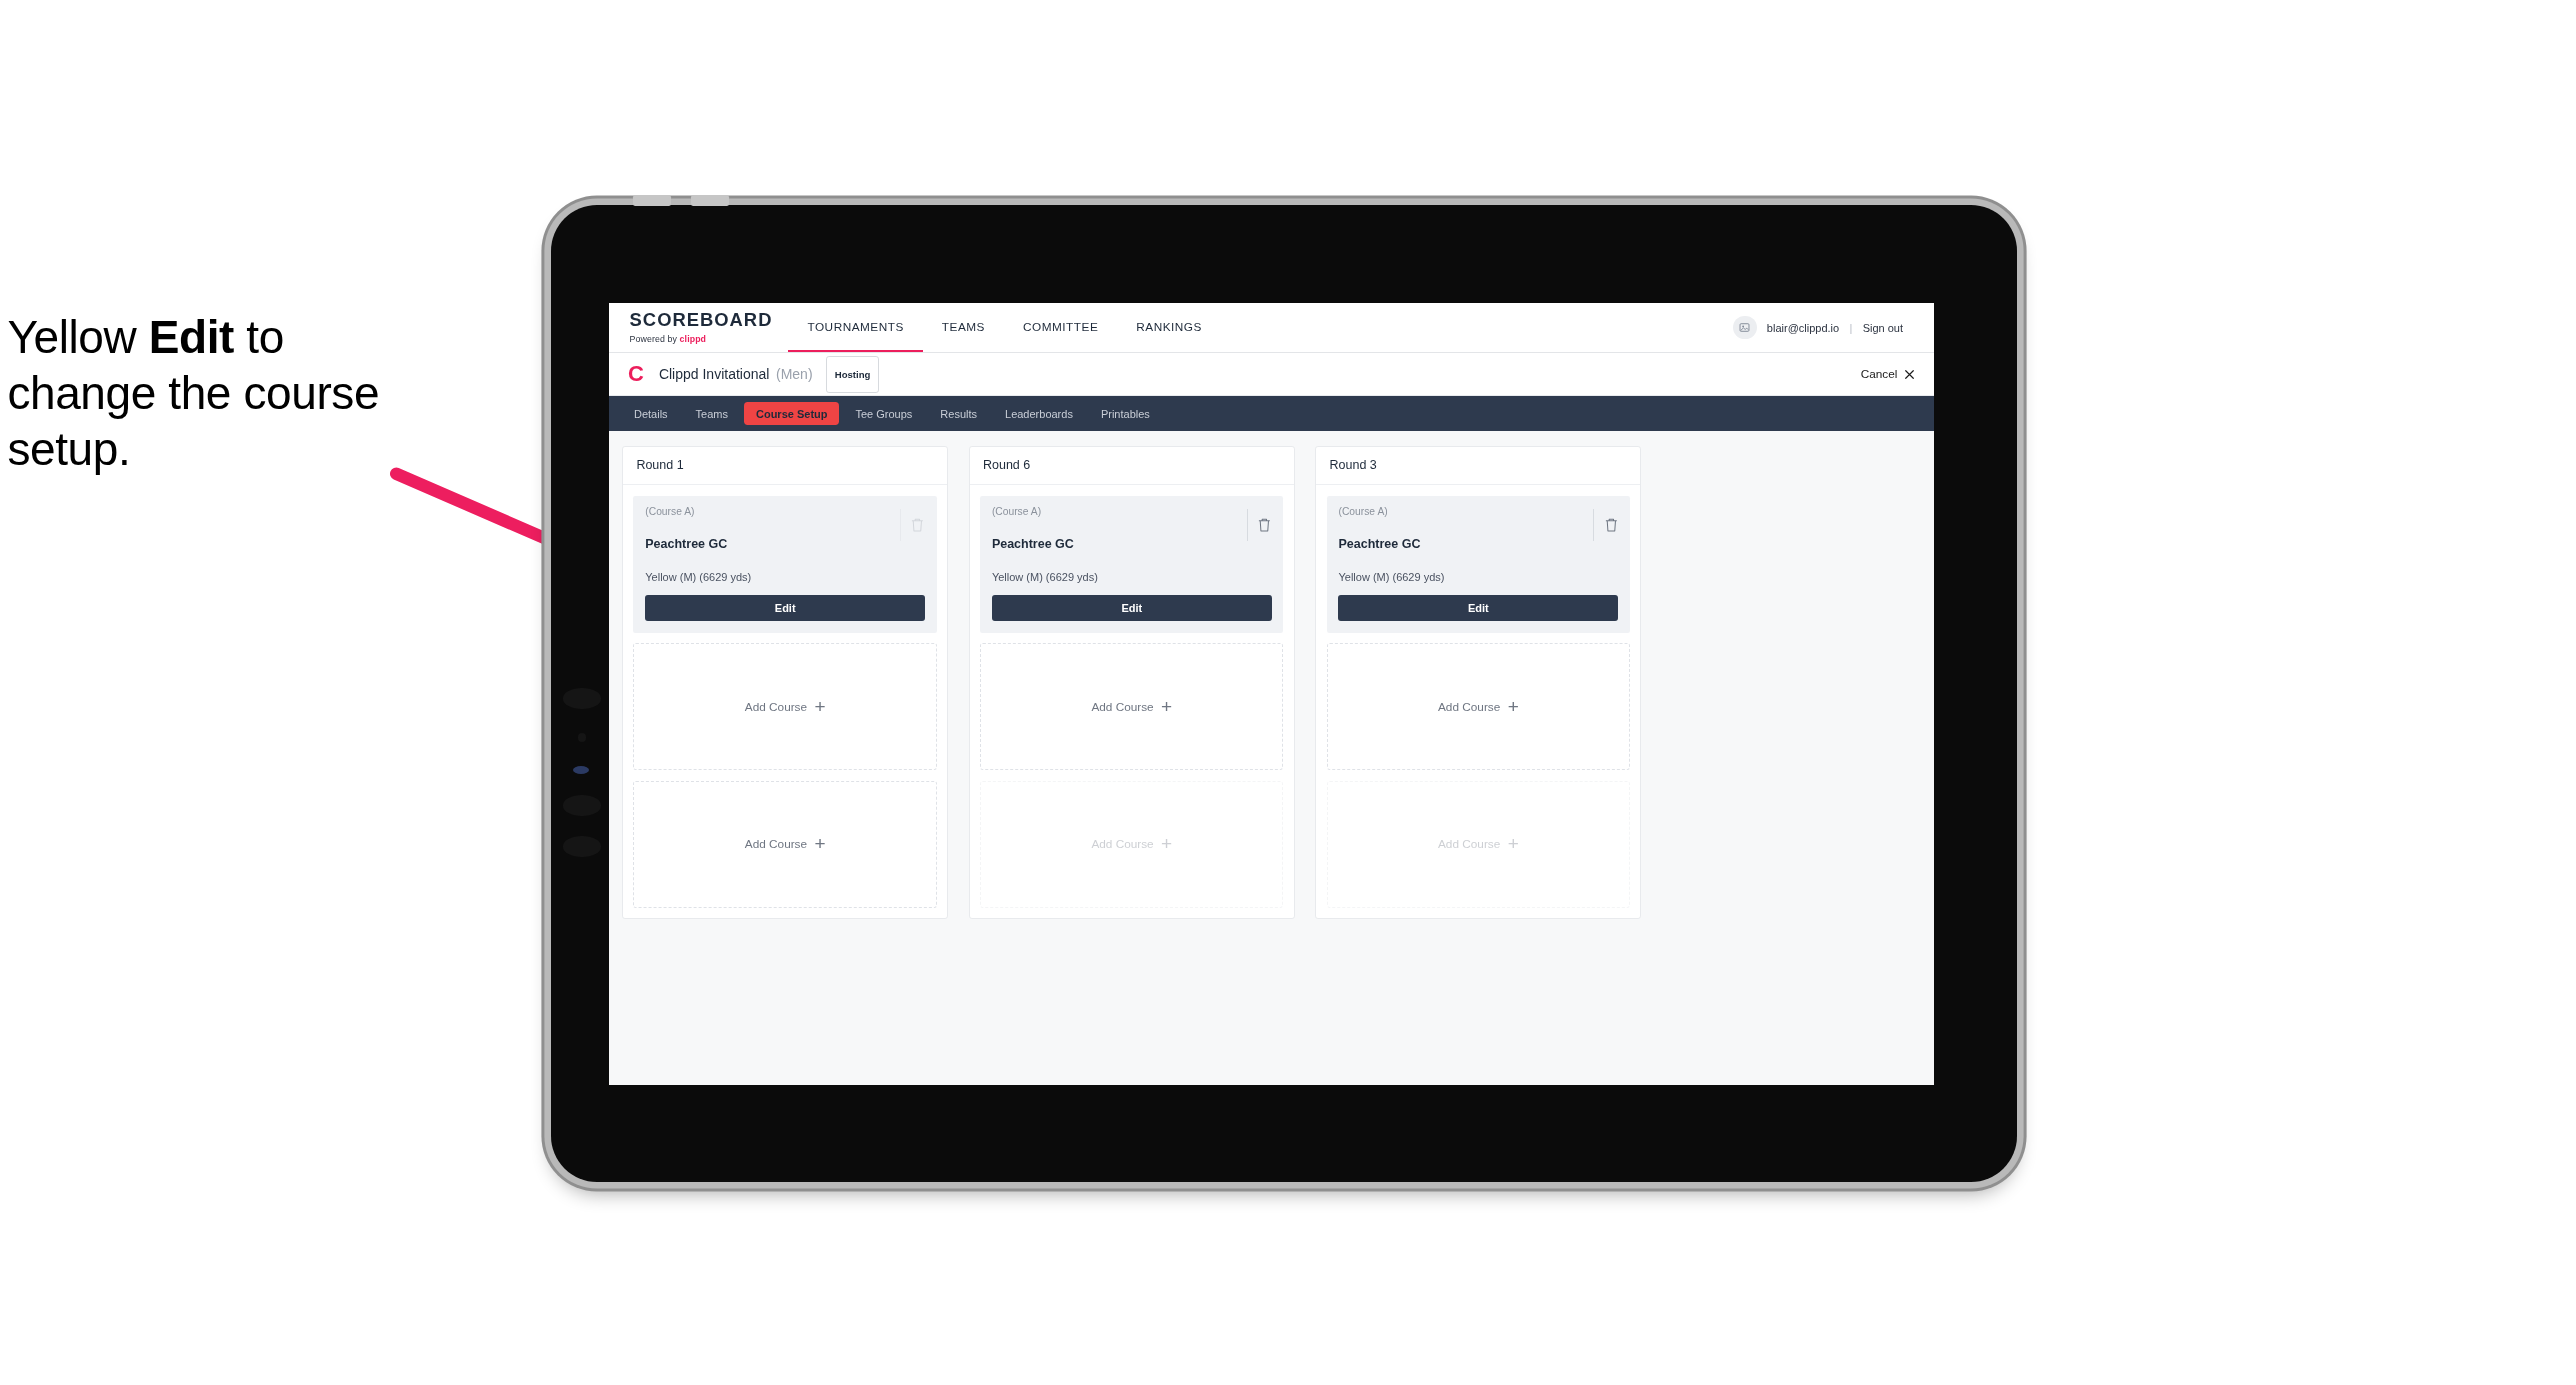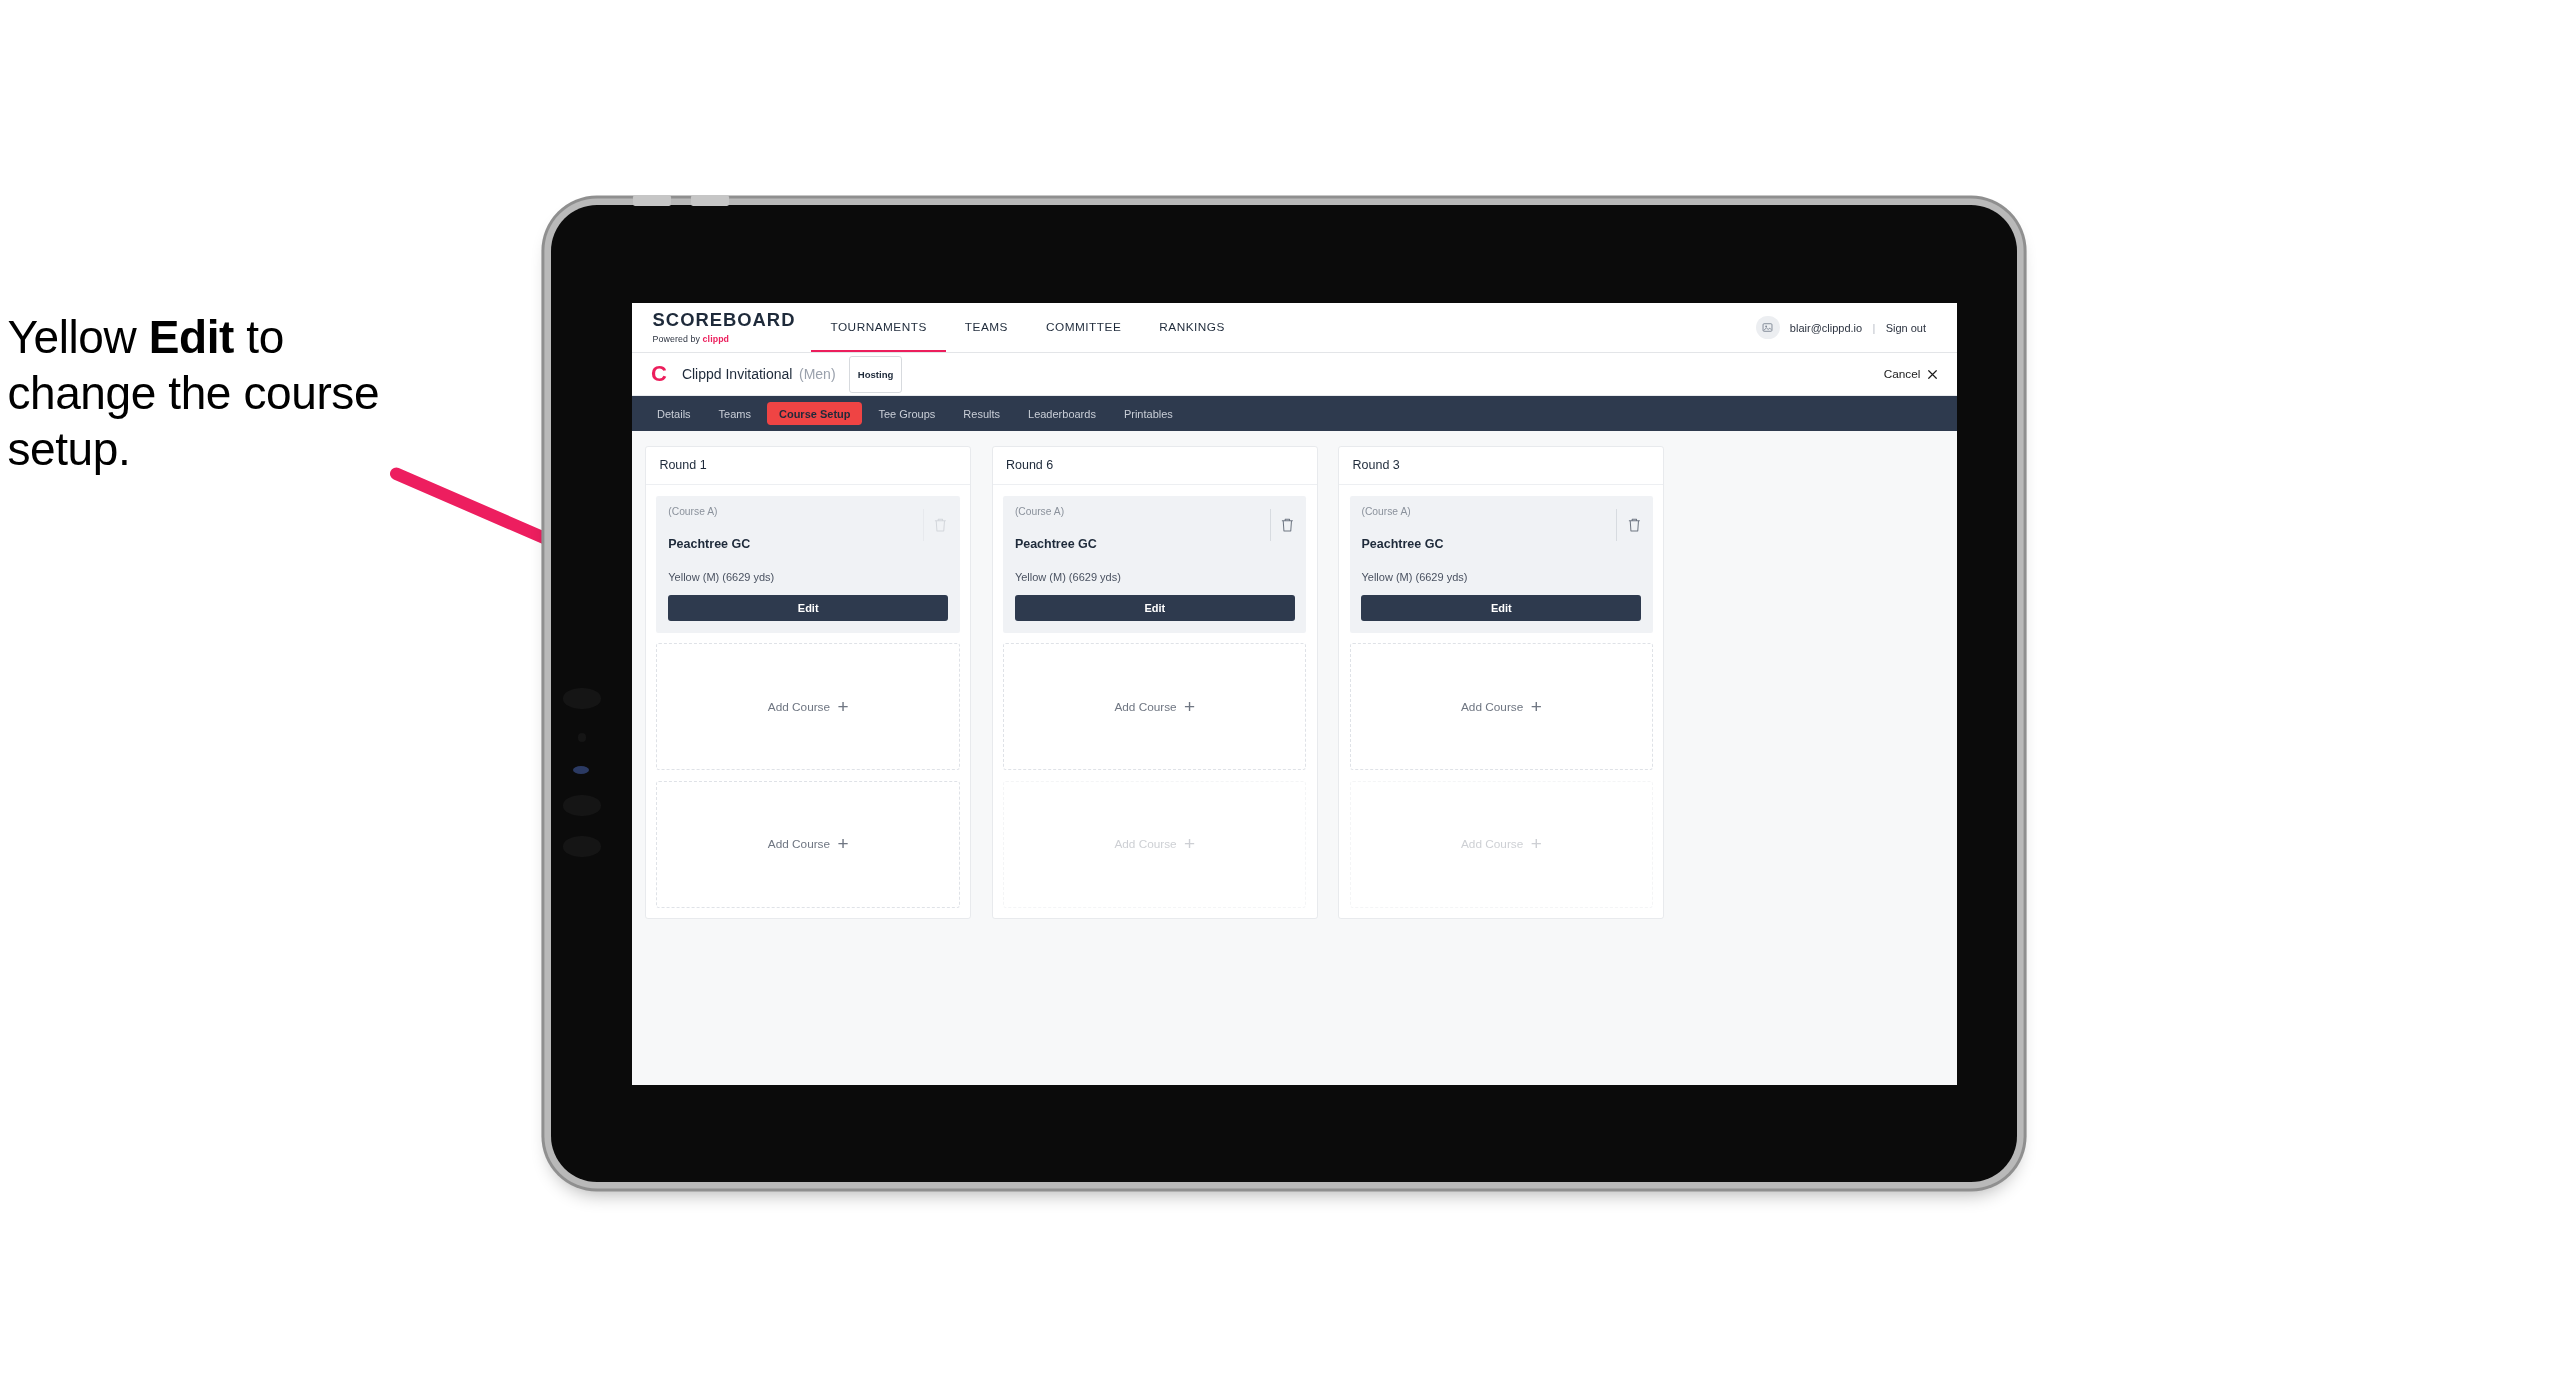--- a/index.html
+++ b/index.html
@@ -39,21 +39,21 @@
     position: absolute; left: 11.8px; background: #151515; border-radius: 50%;
   }
   .sd1 { top: 483px; width: 38px; height: 20.6px; }
   .sd2 { top: 528px; width: 8.8px; height: 8.8px; left: 26.5px; }
   .sd3 { top: 561px; width: 16px; height: 8px; left: 22px; background:#2b3a63; }
   .sd4 { top: 590px; width: 38px; height: 20.6px; }
   .sd5 { top: 631px; width: 38px; height: 20.6px; }
 
   
   .screen {
-    position: absolute; left: 632px; top: 303px;
+    position: absolute; left: 609px; top: 303px;
     width: 1325px; height: 782px;
     background: #f7f8f9; overflow: hidden;
   }
 
   
   .topbar {
     height: 50px; background: #fff; display: flex; align-items: stretch;
     border-bottom: 0.7px solid #e3e5e8; position: relative;
   }
   .brand { display:flex; flex-direction:column; justify-content:center; padding: 0 16px 0 20.6px; }

